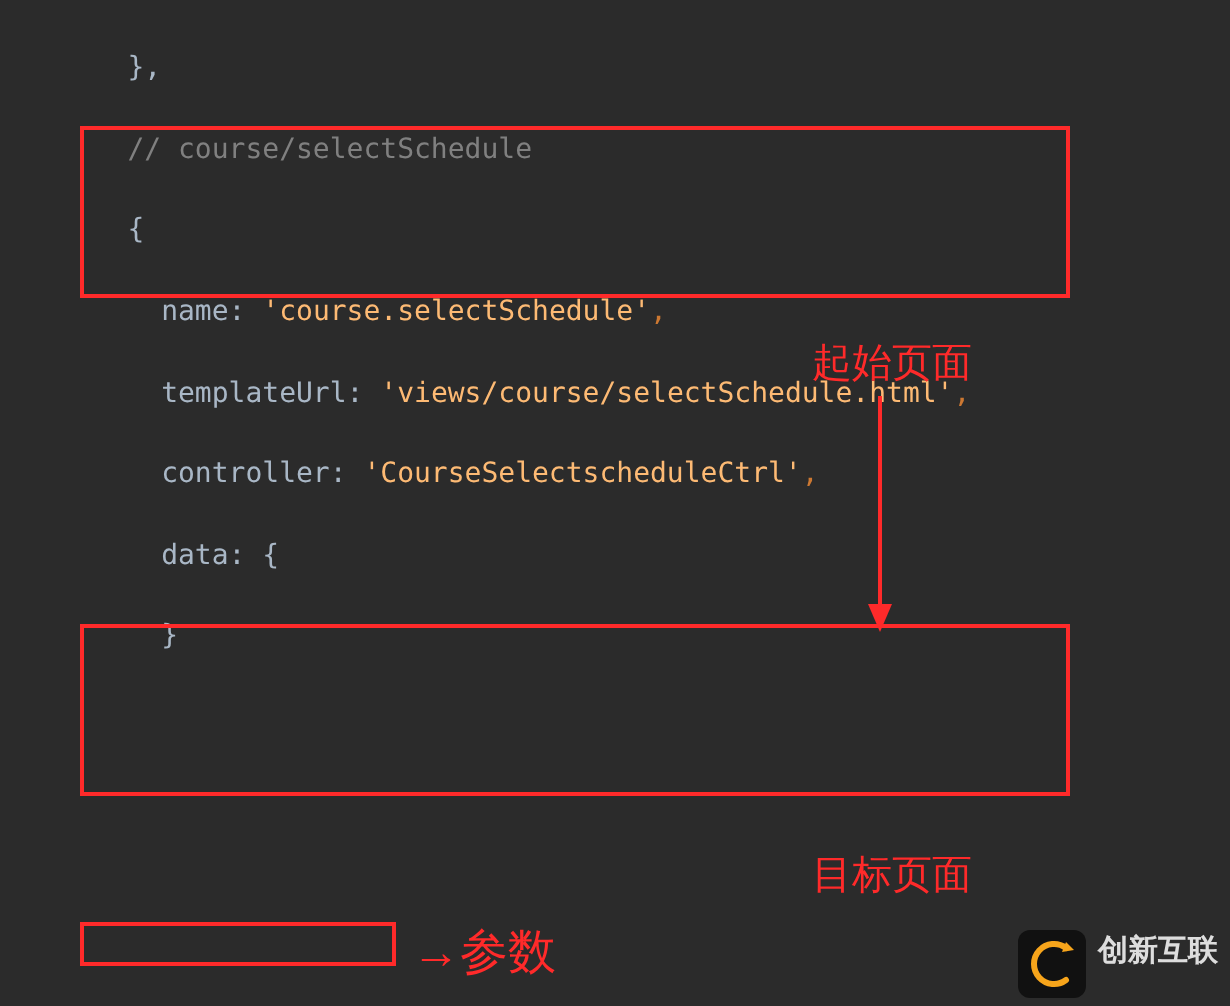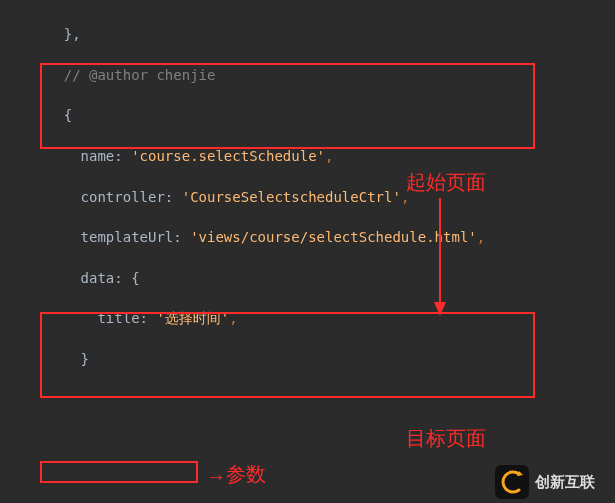--- a/index.html
+++ b/index.html
@@ -38,34 +38,33 @@
   .anno {
     position: absolute;
     color: #ff2a2a;
     font-family: "SimSun", "Microsoft YaHei", sans-serif;
     font-size: 20px;
     font-weight: normal;
     pointer-events: none;
   }
   .anno1 { left: 406px; top: 168px; }
   .anno2 { left: 406px; top: 424px; text-align: center; }
-  .anno3 { left: 206px; top: 460px; font-size: 20px; text-align: center; }
+  .anno3 { left: 206px; top: 460px; font-size: 24px; text-align: center; }
 
   .arrow {
     position: absolute;
     pointer-events: none;
   }
   .arrow svg { display: block; }
 
   .watermark {
     position: absolute;
-    right: 20px;
+    right: 6px;
     bottom: 4px;
     display: flex;
-    align-items: center;
     gap: 6px;
     pointer-events: none;
   }
   .watermark-logo {
     width: 34px; height: 34px;
     background: #111;
     border-radius: 6px;
     display: flex; align-items: center; justify-content: center;
   }
   .watermark-text {
@@ -73,27 +72,26 @@
     font-size: 15px;
     color: #ddd;
     font-weight: bold;
   }
 </style>
 </head>
 <body>
 
 <div class="code-area">
 <span class="line"><span class="brace">    },</span></span>
-<span class="line"><span class="comment">    // @author chenjie</span></span>
+<span class="line"><span class="comment">    // course/selectSchedule</span></span>
 <span class="line"><span class="brace">    {</span></span>
 <span class="line"><span class="key">      name: </span><span class="string">'course.selectSchedule'</span><span class="punct">,</span></span>
+<span class="line"><span class="key">      templateUrl: </span><span class="string">'views/course/selectSchedule.html'</span><span class="punct">,</span></span>
 <span class="line"><span class="key">      controller: </span><span class="string">'CourseSelectscheduleCtrl'</span><span class="punct">,</span></span>
-<span class="line"><span class="key">      templateUrl: </span><span class="string">'views/course/selectSchedule.html'</span><span class="punct">,</span></span>
 <span class="line"><span class="key">      data: {</span></span>
-<span class="line"><span class="key">        title: </span><span class="string">'选择时间'</span><span class="punct">,</span></span>
 <span class="line"><span class="brace">      }</span></span>
 
 
 
 
 
 
 
 
 

